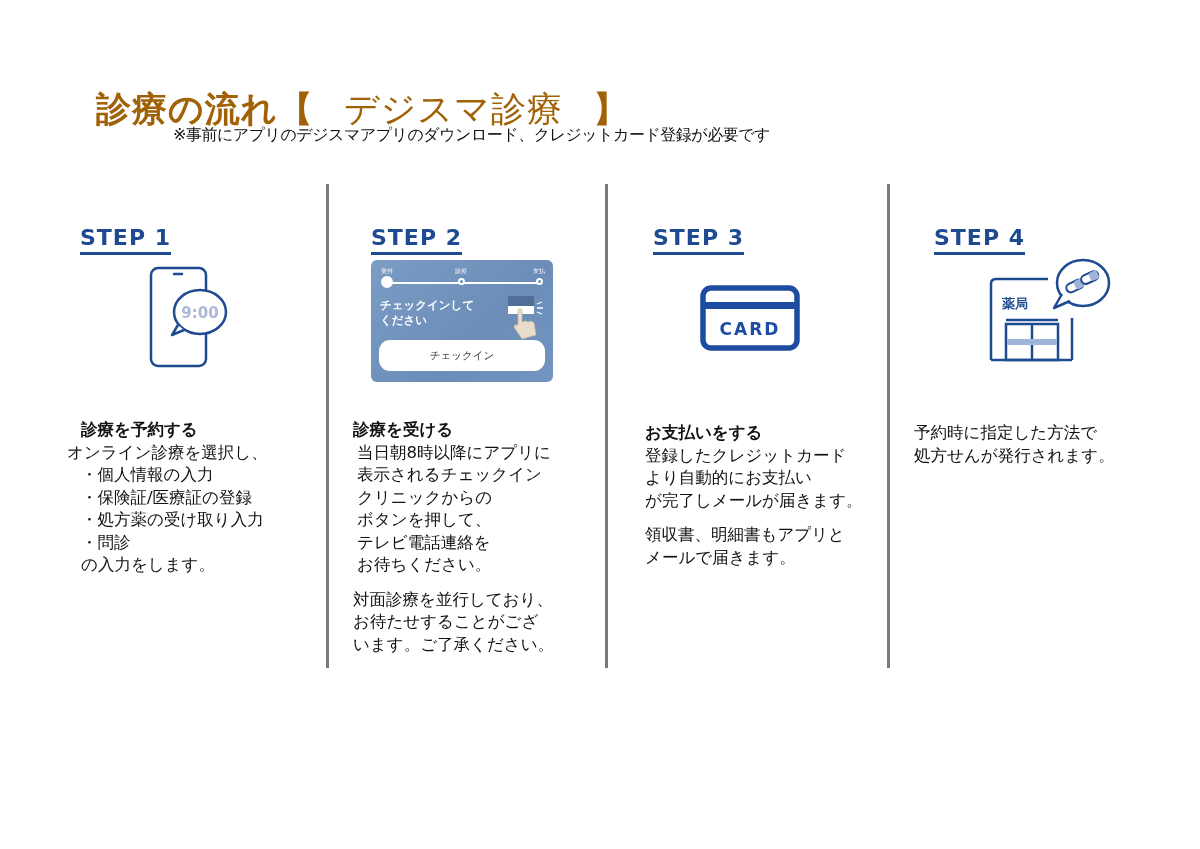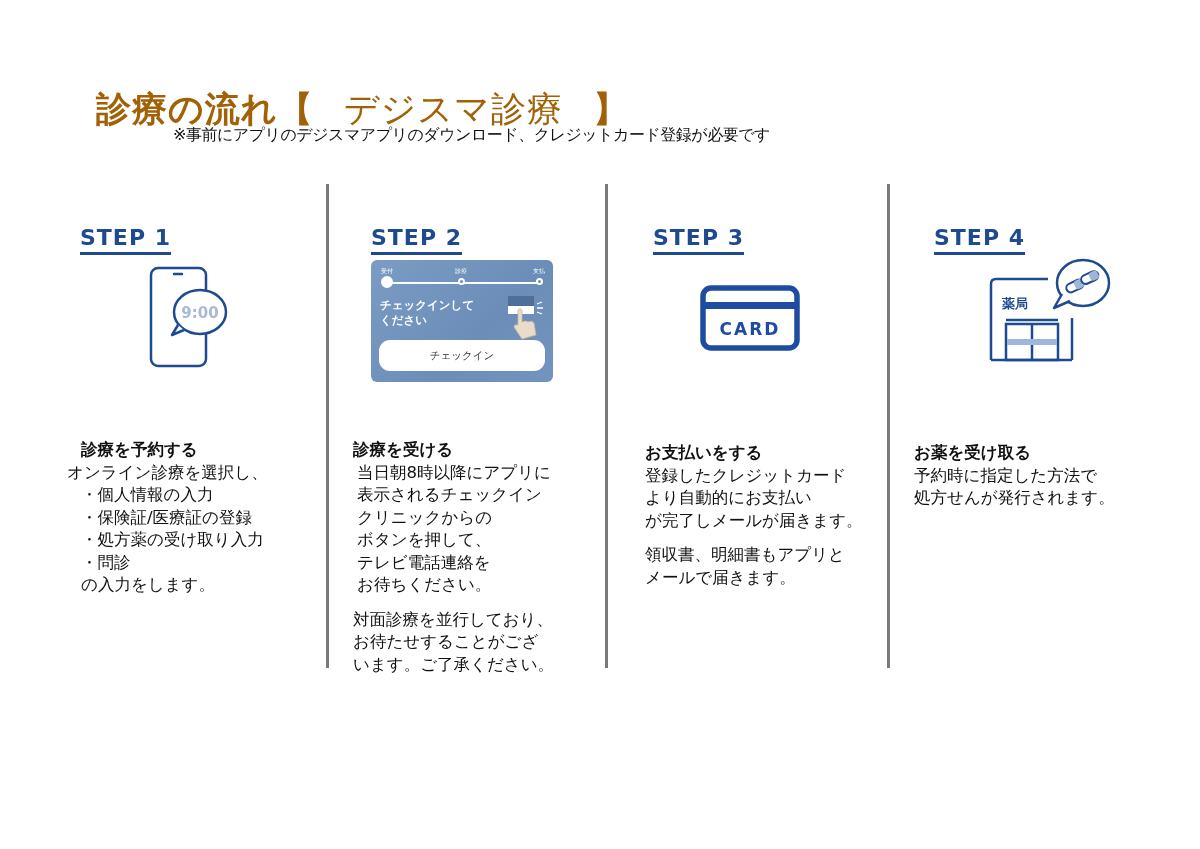--- a/index.html
+++ b/index.html
@@ -19,21 +19,21 @@
     }
     .divider { position: absolute; top: 184px; width: 3px; height: 484px; background: #7a7a7a; }
 
     .step-label {
       position: absolute; top: 228px; font-family: "DejaVu Sans", sans-serif;
       font-size: 22px; font-weight: bold; color: #1e4a8f; letter-spacing: 1px;
       padding-bottom: 4px; border-bottom: 3px solid #1e4a8f; line-height: 20px;
     }
     .icon { position: absolute; }
 
-    .desc { position: absolute; font-size: 16.5px; line-height: 22.5px; color: #111; white-space: nowrap; margin-top: 20px; }
+    .desc { position: absolute; font-size: 16.5px; line-height: 22.5px; color: #111; white-space: nowrap; }
     .desc .head { font-weight: bold; }
     .desc p { margin: 0; }
     .desc .gap { height: 12px; }
 
     
     .app-mock {
       position: absolute; left: 371px; top: 260px; width: 182px; height: 122px;
       border-radius: 6px; background: linear-gradient(135deg, #7b9cc3 0%, #6b8db8 60%, #7394bf 100%);
       color: #fff; overflow: hidden;
     }
@@ -159,17 +159,16 @@
         <rect x="78" y="25" width="18" height="9" rx="4.5" fill="#fff" stroke="#1e4a8f" stroke-width="2"></rect>
         <rect x="87" y="25" width="9" height="9" rx="3" fill="#9fb5d9"></rect>
       </g>
       <g transform="rotate(-25 102 22)">
         <rect x="93" y="17" width="18" height="9" rx="4.5" fill="#fff" stroke="#1e4a8f" stroke-width="2"></rect>
         <rect x="102" y="17" width="9" height="9" rx="3" fill="#9fb5d9"></rect>
       </g>
     </svg>
   </div>
   <div class="desc" style="left:914px; top:422px">
-    <p class="head">お薬を受け取る</p>
     <p>予約時に指定した方法で</p>
     <p>処方せんが発行されます。</p>
   </div>
 </section>
 
 </body></html>

